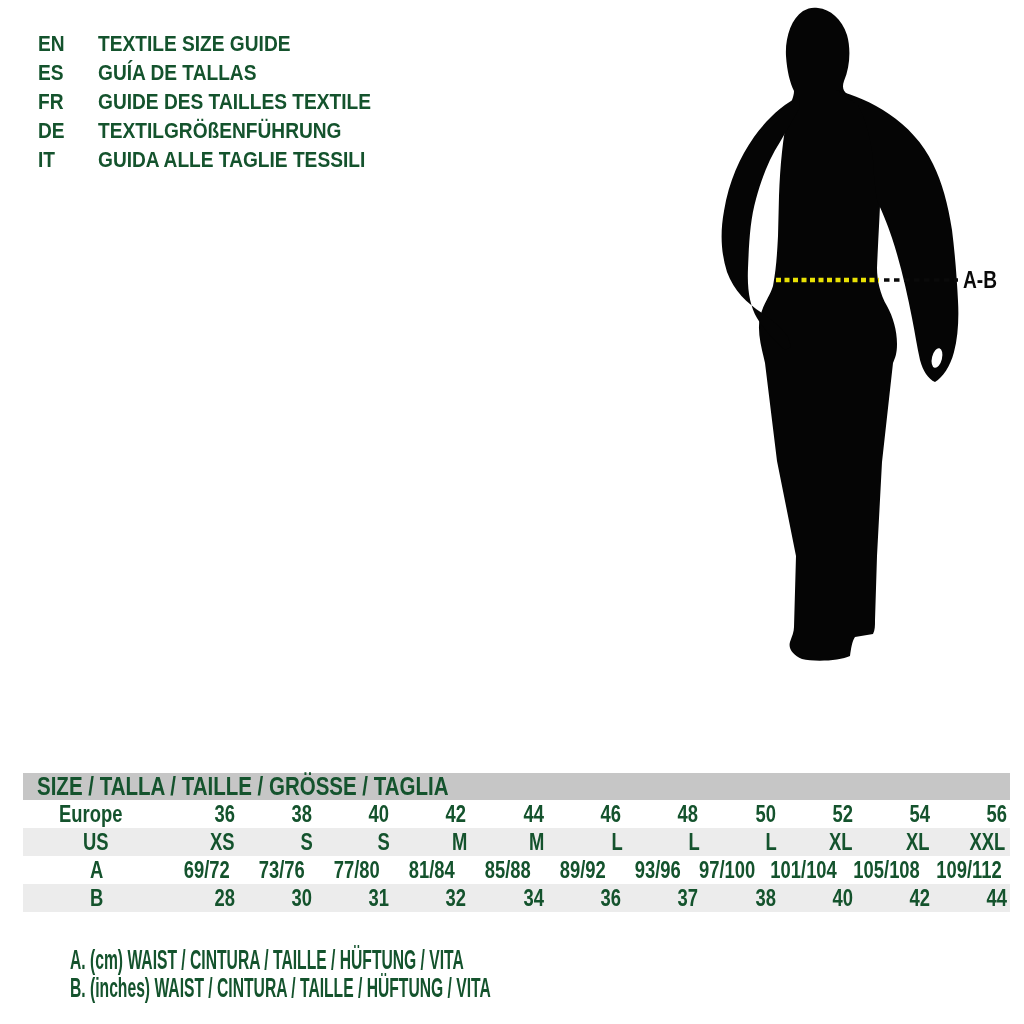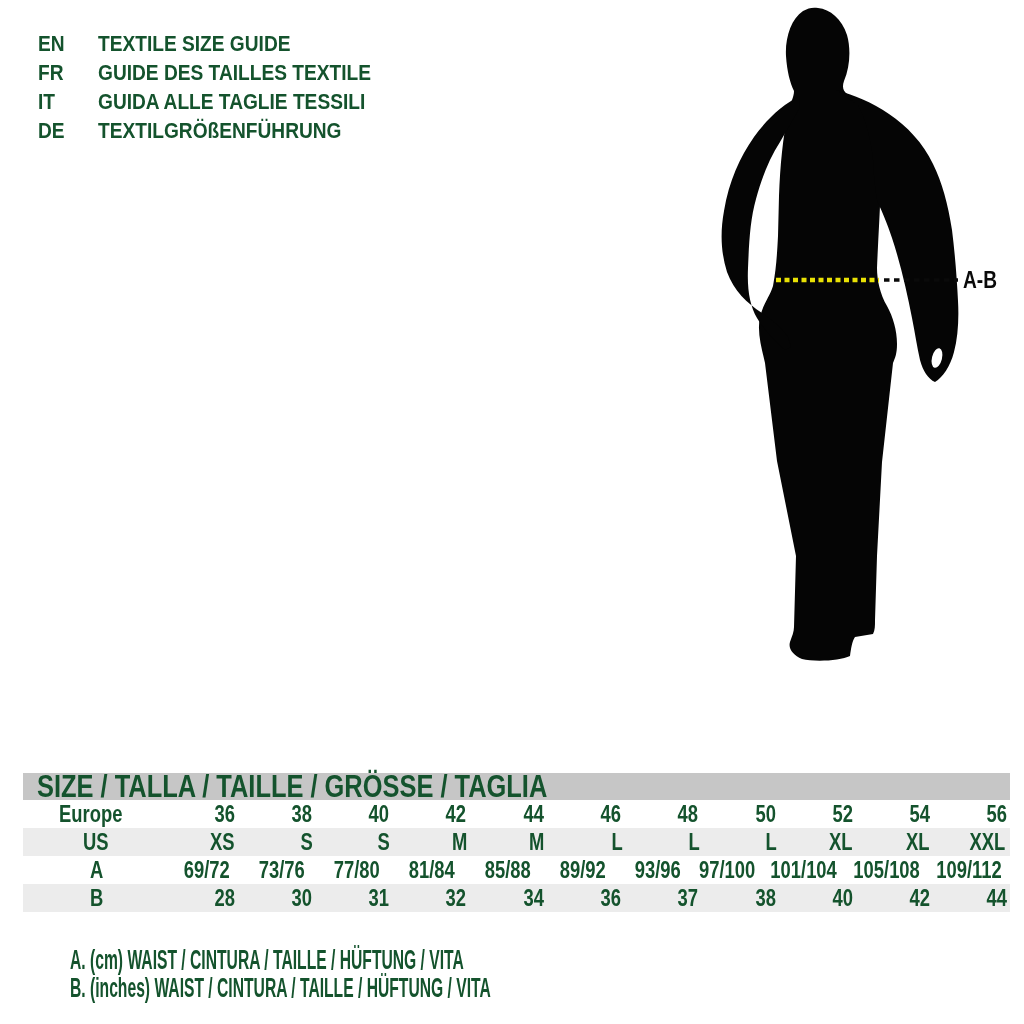--- a/index.html
+++ b/index.html
@@ -13,50 +13,54 @@
   .langrow{height:29px;line-height:29px;font-size:22px;display:flex;}
   .langcode{width:60px;}
   
   #category{position:absolute;left:37px;top:187px;height:25px;line-height:25px;font-size:28px;}
   
   #figure{position:absolute;left:690px;top:0px;width:330px;height:672px;}
   
   #gender{position:absolute;left:37px;top:728px;height:26px;line-height:26px;font-size:25px;}
   
   #sizetable{position:absolute;left:23px;top:773px;width:987px;}
-  .thead{height:27px;line-height:27px;background:#c6c6c6;padding-left:14px;font-size:31px;}
+  .thead{height:27px;line-height:27px;background:#c6c6c6;padding-left:14px;font-size:25px;}
   .trow{display:flex;height:28px;line-height:28px;font-size:23px;}
   .trow.alt{background:#ececec;}
   .tlabel{width:137px;padding-left:14px;box-sizing:border-box;text-align:center;}
   .tcell{flex:1;text-align:right;}
   
   #notes{position:absolute;left:35px;top:946px;margin-left:35px;}
   .noteline{height:28px;line-height:28px;font-size:27px;}
 </style>
 </head>
 <body>
 
 <div id="canvas">
 
   <div id="langs">
     <div class="langrow t">
       <span class="langcode"><span class="sx" style="transform:scaleX(.87)">EN</span></span>
       <span class="sx" style="transform:scaleX(.87)">TEXTILE SIZE GUIDE</span>
     </div>
     <div class="langrow t">
+      <span class="langcode"><span class="sx" style="transform:scaleX(.87)">ES</span></span>
+      <span class="sx" style="transform:scaleX(.87)">GUÍA DE TALLAS</span>
+    </div>
+    <div class="langrow t">
       <span class="langcode"><span class="sx" style="transform:scaleX(.87)">FR</span></span>
       <span class="sx" style="transform:scaleX(.87)">GUIDE DES TAILLES TEXTILE</span>
     </div>
     <div class="langrow t">
+      <span class="langcode"><span class="sx" style="transform:scaleX(.87)">DE</span></span>
+      <span class="sx" style="transform:scaleX(.87)">TEXTILGRÖßENFÜHRUNG</span>
+    </div>
+    <div class="langrow t">
       <span class="langcode"><span class="sx" style="transform:scaleX(.87)">IT</span></span>
       <span class="sx" style="transform:scaleX(.87)">GUIDA ALLE TAGLIE TESSILI</span>
-    </div>
-    <div class="langrow t">
-      <span class="langcode"><span class="sx" style="transform:scaleX(.87)">DE</span></span>
-      <span class="sx" style="transform:scaleX(.87)">TEXTILGRÖßENFÜHRUNG</span>
     </div>
   </div>
 
 
   <svg id="figure" viewBox="0 0 330 672" aria-hidden="true">
 
     <path fill="#050505" d="
       M128 8 C140 9 152 19 157 35 C161 49 160 67 154 81 C152 87 153 91 157 94
       C168 100 180 104 191 113 C194 127 192 152 191 182 C190 212 188 242 187 268
       C187 280 190 294 197 306 C203 317 207 330 207 344 C207 354 205 358 203 363

